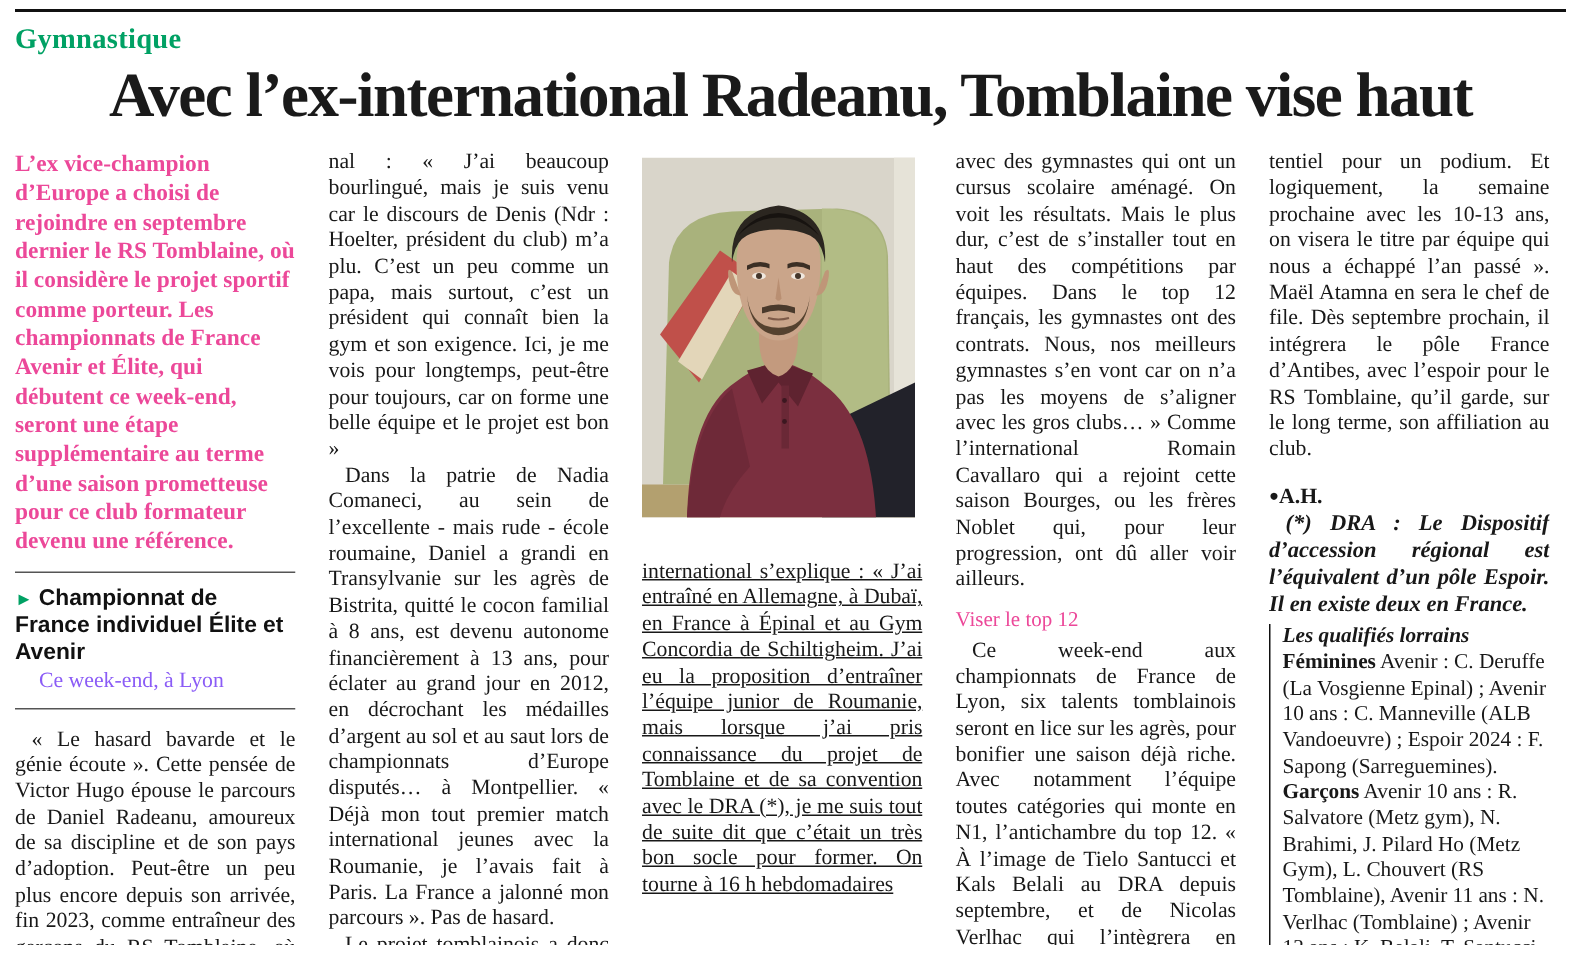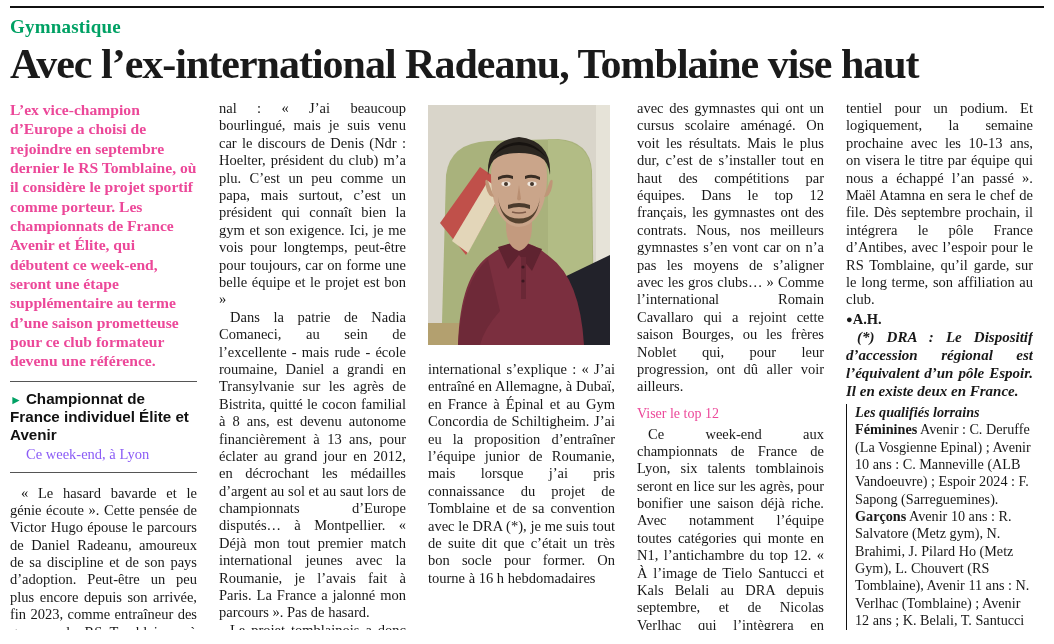--- a/index.html
+++ b/index.html
@@ -27,20 +27,21 @@
   }
 
   .headline {
     margin-top: 4px;
     font-size: 42px;
     line-height: 1.05;
     font-weight: bold;
     color: #1a1a1a;
     letter-spacing: -1px;
     white-space: nowrap;
+    text-align: center;
   }
 
   .columns {
     margin-top: 14px;
     display: flex;
     gap: 22px;
     height: 530px;
     overflow: hidden;
   }
   .col { width: 187px; flex: 0 0 187px; overflow: hidden; }
@@ -92,35 +93,35 @@
     font-size: 15px;
     line-height: 1.15;
     font-weight: bold;
     color: #111;
   }
   .credit {
     font-weight: normal;
     font-size: 12.8px;
     color: #333;
   }
-  .col3-body { margin-top: 16px; }
+  .col3-body { margin-top: 28px; text-decoration: underline; }
 
   
   .subhead {
     font-size: 14px;
     font-weight: normal;
     margin: 10px 0 3px 0;
     color: #ec4899;
   }
 
   
   .byline {
     font-weight: bold;
     font-size: 14.5px;
-    margin-top: 2px;
+    margin-top: 14px;
   }
   .byline .bullet { font-size: 11px; vertical-align: 1px; }
   .note {
     font-weight: bold;
     font-style: italic;
     font-size: 15px;
     line-height: 1.2;
     text-align: justify;
   }
   .qualified {

